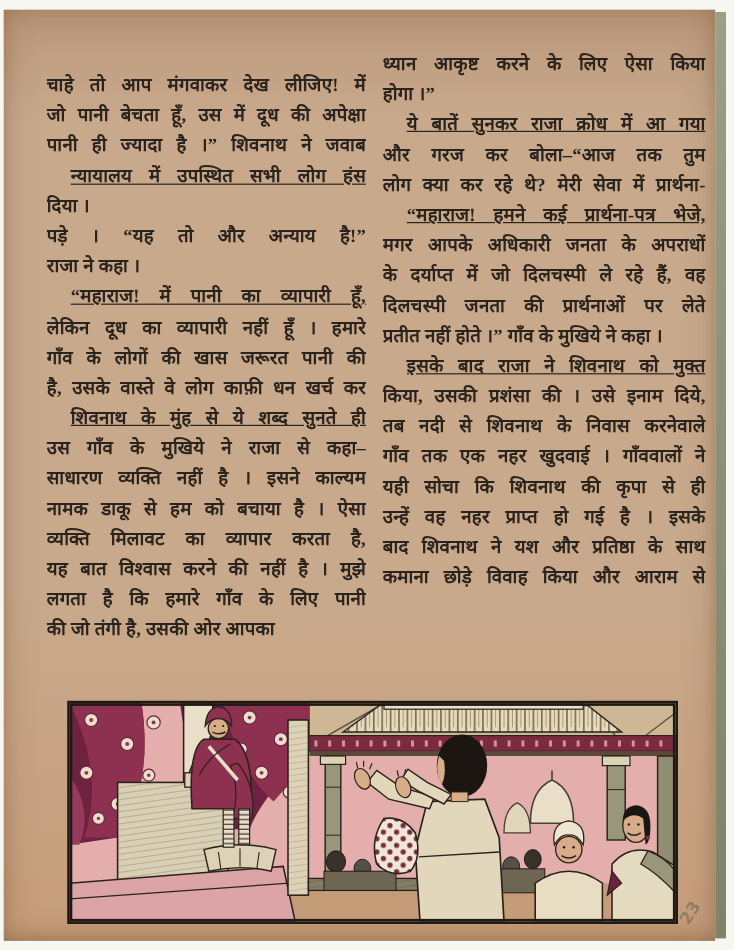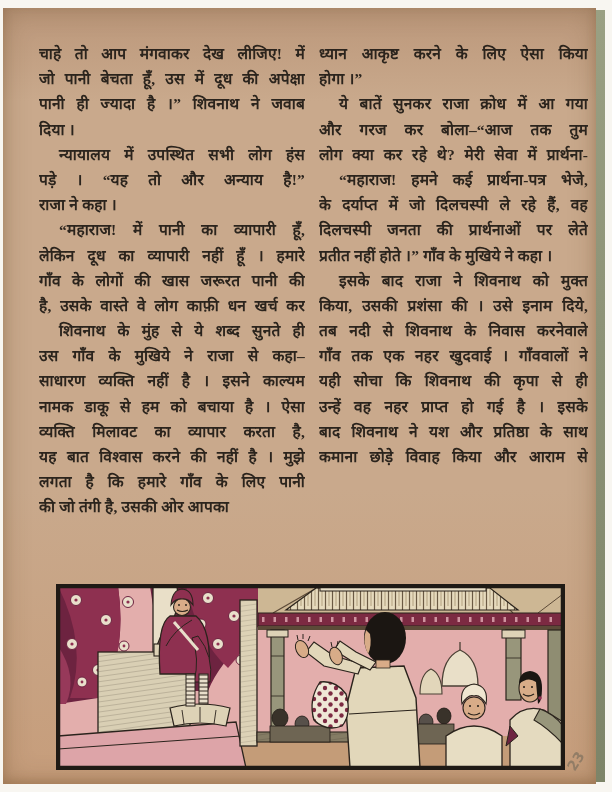--- a/index.html
+++ b/index.html
@@ -14,28 +14,28 @@
   }
   .edge-strip{
     position:absolute;left:596px;top:10px;width:9px;height:772px;
     background:linear-gradient(180deg,#9aa083,var(--c-edge_strip) 40%,#7d8468);
   }
   .col{
     position:absolute;top:33px;height:530px;
     color:var(--c-ink);font-size:15.5px;font-weight:600;
     letter-spacing:.2px;
   }
-  .col-left{left:36px;width:266px;}
+  .col-left{left:36px;width:266px;margin-top:18px;}
   .col-right{left:316px;width:269px;}
   .line{
     height:25.2px;line-height:25.2px;overflow:hidden;
     text-align:justify;text-align-last:justify;
   }
   .line.end{text-align-last:left;}
-  .line.indent{text-indent:20px;}
+  .line.indent{text-indent:20px;text-decoration:underline;}
   .illustration{
     position:absolute;left:55px;top:578px;width:505px;height:182px;
     outline:2px solid var(--c-dark);
     box-shadow:0 0 0 1px rgba(40,30,20,.4);
   }
   .illustration svg{display:block;width:100%;height:100%;}
   .page-number{
     position:absolute;left:563px;top:745px;
     font-family:"DejaVu Sans", sans-serif;
     font-size:14px;font-weight:bold;color:var(--c-pencil);
@@ -43,22 +43,22 @@
   }
 </style>
 </head>
 <body>
 
 <div class="paper">
   <div class="col col-left">
       <div class="line">चाहे तो आप मंगवाकर देख लीजिए! में</div>
       <div class="line">जो पानी बेचता हूँ, उस में दूध की अपेक्षा</div>
       <div class="line">पानी ही ज्यादा है ।” शिवनाथ ने जवाब</div>
+      <div class="line indent">न्यायालय में उपस्थित सभी लोग हंस</div>
       <div class="line end">दिया ।</div>
-      <div class="line indent">न्यायालय में उपस्थित सभी लोग हंस</div>
       <div class="line">पड़े । “यह तो और अन्याय है!”</div>
       <div class="line end">राजा ने कहा ।</div>
       <div class="line indent">“महाराज! में पानी का व्यापारी हूँ,</div>
       <div class="line">लेकिन दूध का व्यापारी नहीं हूँ । हमारे</div>
       <div class="line">गाँव के लोगों की खास जरूरत पानी की</div>
       <div class="line">है, उसके वास्ते वे लोग काफ़ी धन खर्च कर</div>
       <div class="line indent">शिवनाथ के मुंह से ये शब्द सुनते ही</div>
       <div class="line">उस गाँव के मुखिये ने राजा से कहा–</div>
       <div class="line">साधारण व्यक्ति नहीं है । इसने काल्यम</div>
       <div class="line">नामक डाकू से हम को बचाया है । ऐसा</div>
@@ -67,20 +67,21 @@
       <div class="line">लगता है कि हमारे गाँव के लिए पानी</div>
       <div class="line end">की जो तंगी है, उसकी ओर आपका</div>
     </div>
   <div class="col col-right">
       <div class="line">ध्यान आकृष्ट करने के लिए ऐसा किया</div>
       <div class="line end">होगा ।”</div>
       <div class="line indent">ये बातें सुनकर राजा क्रोध में आ गया</div>
       <div class="line">और गरज कर बोला–“आज तक तुम</div>
       <div class="line">लोग क्या कर रहे थे? मेरी सेवा में प्रार्थना-</div>
       <div class="line indent">“महाराज! हमने कई प्रार्थना-पत्र भेजे,</div>
+      <div class="line">मगर आपके अधिकारी जनता के अपराधों</div>
       <div class="line">के दर्याप्त में जो दिलचस्पी ले रहे हैं, वह</div>
       <div class="line">दिलचस्पी जनता की प्रार्थनाओं पर लेते</div>
       <div class="line end">प्रतीत नहीं होते ।” गाँव के मुखिये ने कहा ।</div>
       <div class="line indent">इसके बाद राजा ने शिवनाथ को मुक्त</div>
       <div class="line">किया, उसकी प्रशंसा की । उसे इनाम दिये,</div>
       <div class="line">तब नदी से शिवनाथ के निवास करनेवाले</div>
       <div class="line">गाँव तक एक नहर खुदवाई । गाँववालों ने</div>
       <div class="line">यही सोचा कि शिवनाथ की कृपा से ही</div>
       <div class="line">उन्हें वह नहर प्राप्त हो गई है । इसके</div>
       <div class="line">बाद शिवनाथ ने यश और प्रतिष्ठा के साथ</div>

